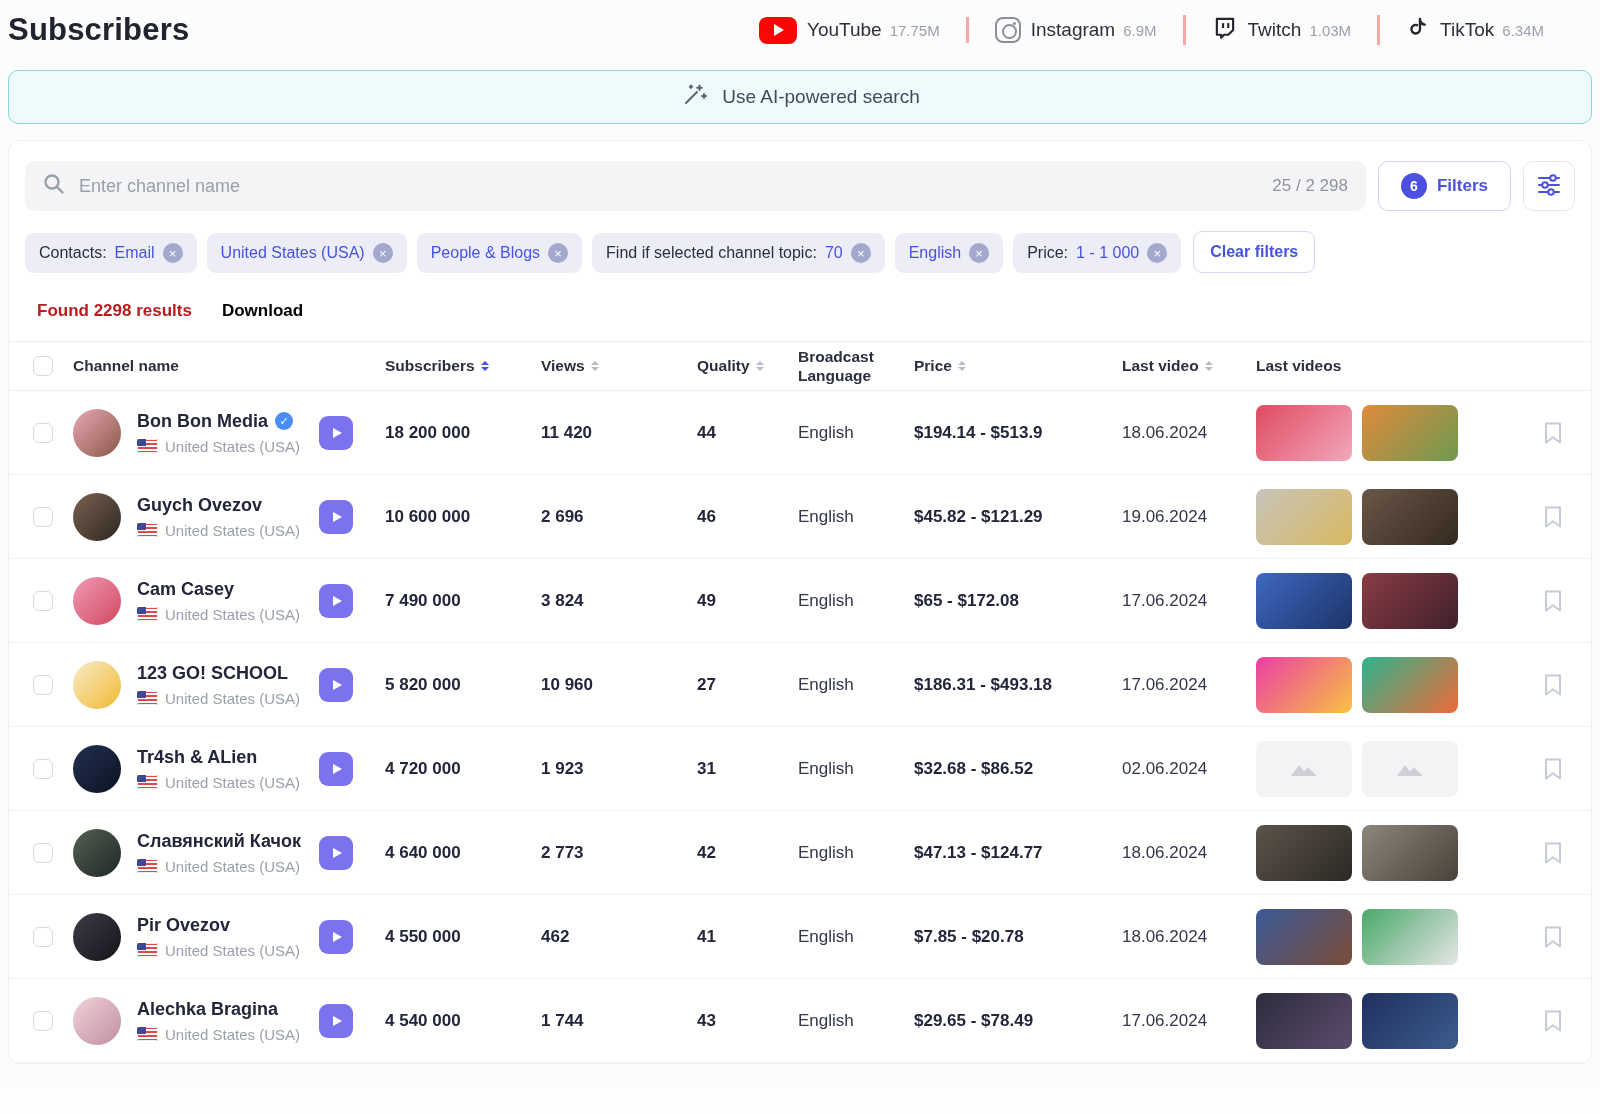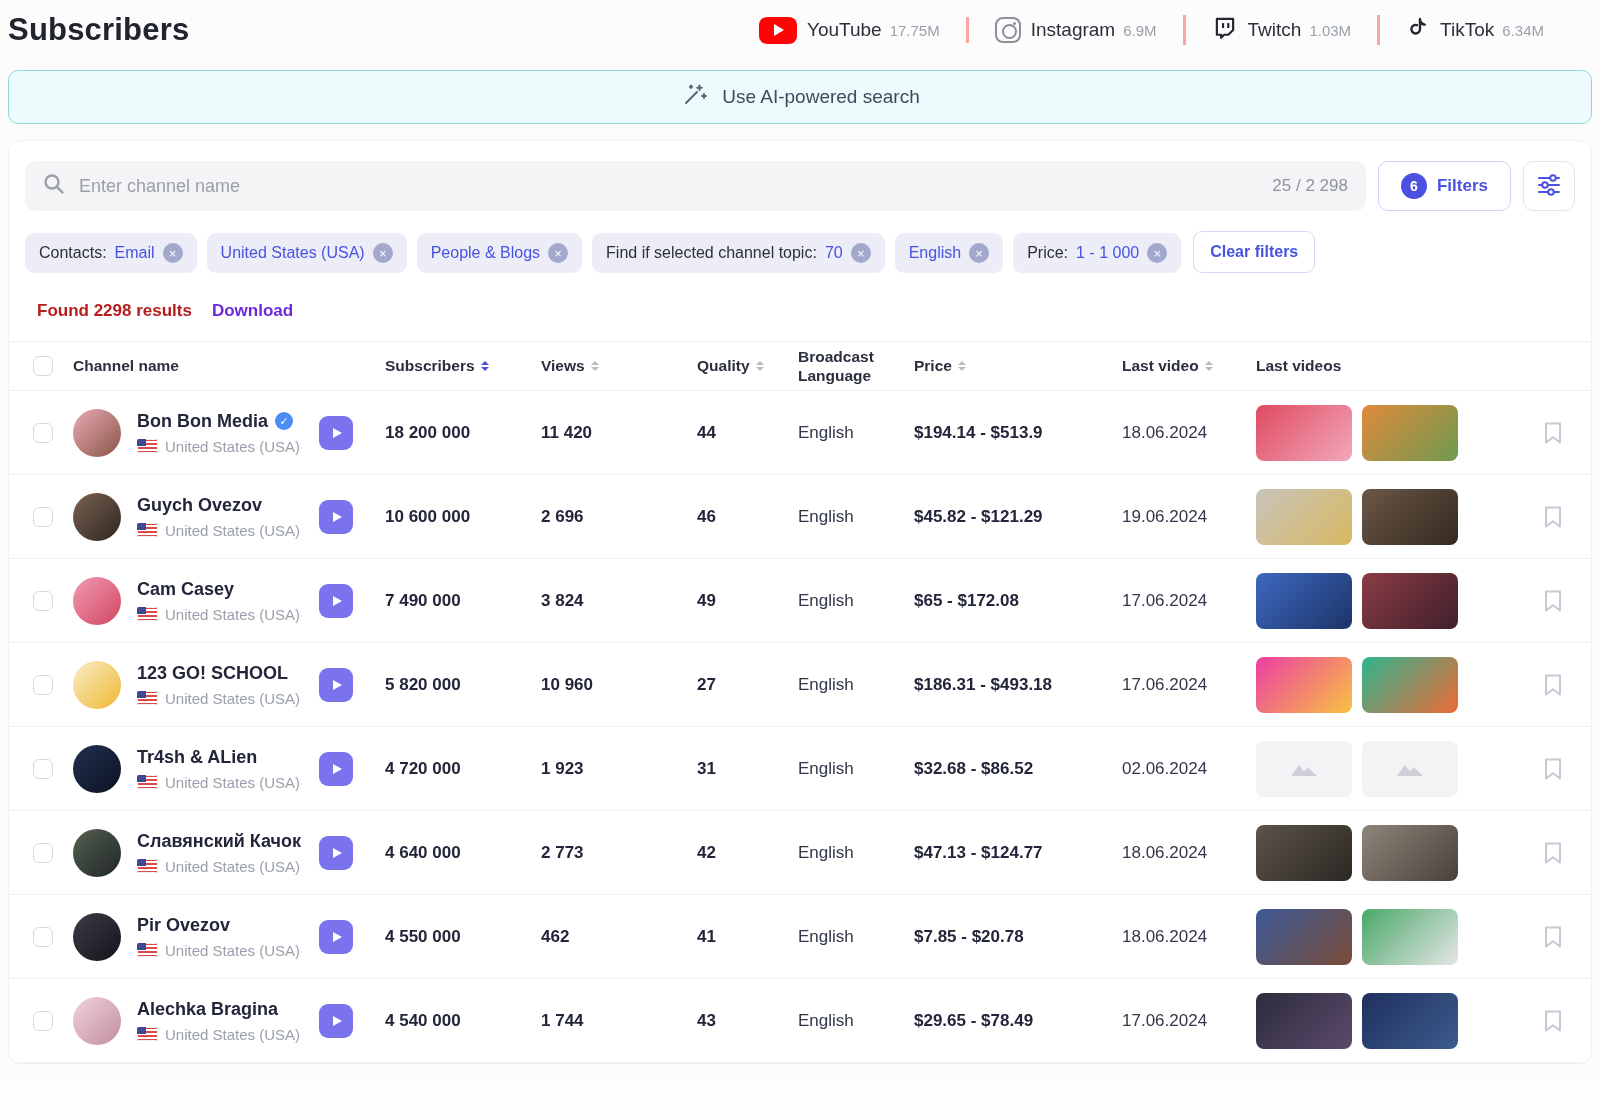--- a/index.html
+++ b/index.html
@@ -52,21 +52,21 @@
             display:flex; align-items:center; justify-content:center; cursor:pointer; }
   .clear-btn { height:42px; background:#fff; border:1px solid #d6d8f8; border-radius:9px; color:#4653e2; font-size:16px;
                font-weight:600; padding:0 16px; cursor:pointer; font-family:inherit; margin-left:2px; white-space:nowrap; }
   .save-btn { height:42px; background:#fff; border:1px solid #cfd2f7; border-radius:9px; color:#4653e2; font-size:16px;
               font-weight:600; display:flex; align-items:center; gap:8px; padding:0 12px; cursor:pointer; font-family:inherit; white-space:nowrap; }
   .new-badge { background:#76d83c; color:#fff; font-size:11px; font-weight:700; border-radius:5px; padding:3px 6px; letter-spacing:.5px; }
 
   
   .results-row { display:flex; align-items:center; gap:20px; padding:12px 16px 20px 28px; }
   .found { font-size:17px; font-weight:700; color:#b91c1c; }
-  .download { font-size:17px; font-weight:600; color:#6d28d9; cursor:pointer; text-decoration:none; }
+  .download { font-size:17px; font-weight:600; color:#000000; cursor:pointer; text-decoration:none;margin-left:10px; }
 
   
   .thead { display:flex; align-items:center; min-height:50px; border-top:1px solid #ededf2; border-bottom:1px solid #ededf2; }
   .hcell { font-size:15.5px; font-weight:600; color:#2b2f3e; display:flex; align-items:center; line-height:1.25; }
   .trow { display:flex; align-items:center; height:84px; border-bottom:1px solid #f0f0f4; }
 
   .c-check    { width:64px;  flex:none; padding-left:24px; display:flex; align-items:center; }
   .c-channel  { width:246px; flex:none; display:flex; align-items:center; gap:16px; overflow:hidden; }
   .c-yt       { width:66px;  flex:none; display:flex; align-items:center; }
   .c-subs     { width:156px; flex:none; }

